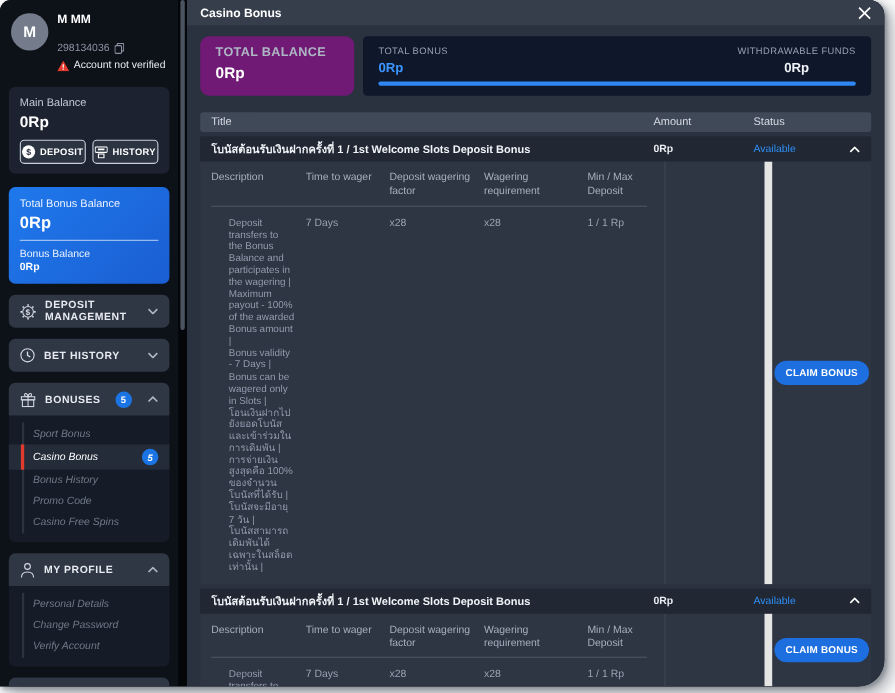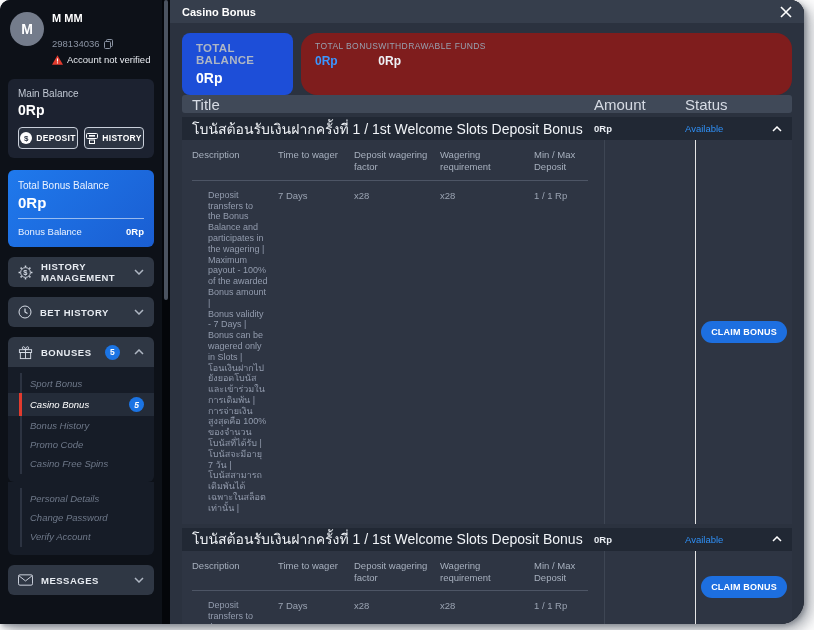--- a/index.html
+++ b/index.html
@@ -28,21 +28,21 @@
     display:flex; align-items:center; justify-content:center; gap:4px; cursor:pointer;
     font-family:"Liberation Sans",sans-serif; }
   .coin { width:12px; height:12px; border-radius:50%; background:#fff; color:#2c3442;
     font-size:8px; font-weight:bold; display:flex; align-items:center; justify-content:center; }
 
   .blue-card { background:linear-gradient(135deg,#1f79ec,#1a5ed2); border-radius:6px;
     padding:10px; margin-top:12px; }
   .bc-title { font-size:10px; color:#eaf2ff; }
   .bc-value { font-size:15px; font-weight:bold; color:#fff; margin:3px 0 7px; }
   .bc-div { border-top:1px solid rgba(255,255,255,.55); margin-bottom:7px; }
-  .bc-row { display:flex; justify-content:space-between; font-size:9.5px; color:#eaf2ff; }
+  .bc-row { display:flex; justify-content:space-between; font-size:9.5px; color:#eaf2ff;flex-direction:column; }
   .bc-row b { color:#fff; }
 
   .nav-header { margin-top:10px; background:#2f3744; border-radius:6px; height:30px;
     display:flex; align-items:center; padding:0 10px; gap:8px; color:#e7ebf1;
     font-size:9.5px; font-weight:bold; letter-spacing:.5px; cursor:pointer; }
   .nav-header.open { border-radius:6px 6px 0 0;justify-content:flex-end; }
   .nav-ico { color:#d6dce6; display:flex; flex:none; }
   .chev { margin-left:auto; color:#aeb6c2; display:flex; flex:none; }
   .chev.up svg { transform:rotate(180deg); }
   .badge { min-width:15px; height:15px; border-radius:8px; background:#1b74e4; color:#fff;
@@ -63,55 +63,55 @@
   .gutter .thumb { position:absolute; top:0; left:2px; width:4px; height:300px; background:#4b5360; border-radius:2px; }
 
   
   .main { flex:1; min-width:0; display:flex; flex-direction:column; background:#2b323f; }
   .main-header { height:23px; flex:none; background:#363e4c; display:flex; align-items:center; padding:0 12px; }
   .main-title { font-size:11px; font-weight:bold; color:#fff; }
   .close-btn { margin-left:auto; color:#fff; display:flex; cursor:pointer; }
 
   .main-body { flex:1; padding:10px 12px 0; display:flex; flex-direction:column; overflow:hidden; }
   .summary-row { display:flex; gap:8px; flex:none; }
-  .tb-card { width:111px; flex:none; background:#1d4ed8; border-radius:8px; padding:9px 14px; }
+  .tb-card { width:140px; flex:none; background:#701a75; border-radius:8px; padding:9px 14px; }
   .tb-label { font-size:11.5px; font-weight:bold; color:#aeb6c4; letter-spacing:.3px; }
   .tb-value { font-size:14px; font-weight:bold; color:#fff; margin-top:4px; }
-  .bs-card { flex:1; background:#7f1d1d; border-radius:16px; padding:8px 14px 9px; display:flex; }
+  .bs-card { flex:1; background:#0f172a; border-radius:4px; padding:8px 14px 9px; display:flex; flex-direction:column; }
   .bs-top { display:flex; justify-content:space-between; }
   .bs-label { font-size:8.5px; color:#98a1b0; letter-spacing:.4px; }
   .bs-bonus-val { font-size:12px; font-weight:bold; color:#3b96ff; margin-top:3px; }
-  .bs-right { text-align:left; }
+  .bs-right { text-align:center; }
   .bs-wd-val { font-size:12px; font-weight:bold; color:#eef1f6; margin-top:3px; }
   .bs-bar { height:4px; background:#2f87f5; border-radius:2px; margin-top:6px; }
 
-  .table-header { flex:none; background:#404958; border-radius:3px; height:18px;
-    display:flex; align-items:center; padding:0 10px; font-size:15px; color:#d6dbe4; }
+  .table-header { margin-top:15px; flex:none; background:#404958; border-radius:3px; height:18px;
+    display:flex; align-items:center; padding:0 10px; font-size:10px; color:#d6dbe4; }
   .col-title { flex:1; }
   .col-amount { width:91px; flex:none; }
   .col-status { width:97px; flex:none; }
 
   .bonus-row { display:flex; flex-direction:column; flex:none; }
   .bonus-row.grow { flex:1; min-height:0; }
   .row-head { margin-top:4px; background:#212834; height:23px; flex:none; display:flex; align-items:center; padding:0 10px; cursor:pointer; }
-  .rh-title { flex:1; font-size:14px; font-weight:normal; color:#f0f3f7; white-space:nowrap; overflow:hidden; }
+  .rh-title { flex:1; font-size:10px; font-weight:bold; color:#f0f3f7; white-space:nowrap; overflow:hidden; }
   .rh-amount { width:91px; flex:none; font-size:9.5px; font-weight:bold; color:#e9edf3; }
   .rh-status { width:75px; flex:none; font-size:9.5px; color:#2f8ff5; }
   .rh-chev { width:22px; flex:none; display:flex; justify-content:flex-end; color:#fff; }
 
   .row-details { display:flex; background:#2e3543; padding-left:10px; min-height:230px; }
   .bonus-row.grow .row-details { flex:1; min-height:0; }
   .details-grid { flex:1; min-width:0; display:grid; grid-template-columns:86px 76px 86px 94px 1fr;
     grid-auto-rows:min-content; padding-top:9px; }
   .dh { font-size:9.5px; color:#a7b0be; padding-right:10px; line-height:1.25; }
   .d-hr { grid-column:1/-1; border-top:1px solid #4d5565; margin:7px 16px 9px 0; }
   .dv { font-size:9.5px; color:#9aa3b2; padding-right:10px; }
   .dv.desc { font-size:9px; color:#939cae; line-height:1.2; white-space:pre-line; padding-bottom:10px;margin-left:16px; }
   .amount-spacer { width:91px; flex:none; border-left:1px solid #3e4654; }
-  .status-cell { width:97px; flex:none; border-left:1px solid #e5e5e5;
+  .status-cell { width:97px; flex:none; border-left:7px solid #e5e5e5;
     display:flex; align-items:center; justify-content:center; }
   .claim-btn { background:#1d6fe0; color:#fff; border:none; border-radius:12px; padding:6px 10px;
     font-size:9px; font-weight:bold; letter-spacing:.2px; cursor:pointer; font-family:"Liberation Sans",sans-serif; }
 </style>
 </head>
 <body>
 
 <div class="window">
 
   <div class="sidebar">
@@ -183,21 +183,21 @@
               <line x1="0.6" y1="8" x2="2.2" y2="8"></line>
               <line x1="13.8" y1="8" x2="15.4" y2="8"></line>
               <line x1="2.8" y1="2.8" x2="3.9" y2="3.9"></line>
               <line x1="12.1" y1="12.1" x2="13.2" y2="13.2"></line>
               <line x1="2.8" y1="13.2" x2="3.9" y2="12.1"></line>
               <line x1="12.1" y1="3.9" x2="13.2" y2="2.8"></line>
             </g>
             <text x="8" y="10.8" text-anchor="middle" font-size="8" fill="currentColor" font-family="Liberation Sans, sans-serif">$</text>
           </svg>
       </span>
-      <span>HISTORY MANAGEMENT</span>
+      <span>DEPOSIT MANAGEMENT</span>
       <span class="chev">
           <svg width="10" height="6" viewBox="0 0 10 6">
             <path d="M1 1l4 4 4-4" fill="none" stroke="currentColor" stroke-width="1.5"></path>
           </svg>
         </span>
     </div>
 
     <div class="nav-header">
       <span class="nav-ico">
         <svg width="14" height="14" viewBox="0 0 14 14">
@@ -242,20 +242,34 @@
           <span>Bonus History</span>
         </div>
       <div class="sub-item">
           <span>Promo Code</span>
         </div>
       <div class="sub-item">
           <span>Casino Free Spins</span>
         </div>
     </div>
 
+    <div class="nav-header open">
+      <span class="nav-ico">
+        <svg width="14" height="15" viewBox="0 0 14 15">
+            <circle cx="7" cy="4" r="2.6" fill="none" stroke="currentColor"></circle>
+            <path d="M1.5 14c0-3.2 2.4-5 5.5-5s5.5 1.8 5.5 5" fill="none" stroke="currentColor"></path>
+          </svg>
+      </span>
+      <span>MY PROFILE</span>
+      <span class="chev up">
+          <svg width="10" height="6" viewBox="0 0 10 6">
+            <path d="M1 1l4 4 4-4" fill="none" stroke="currentColor" stroke-width="1.5"></path>
+          </svg>
+        </span>
+    </div>
     <div class="submenu">
       <div class="sub-item">
           <span>Personal Details</span>
         </div>
       <div class="sub-item">
           <span>Change Password</span>
         </div>
       <div class="sub-item">
           <span>Verify Account</span>
         </div>

